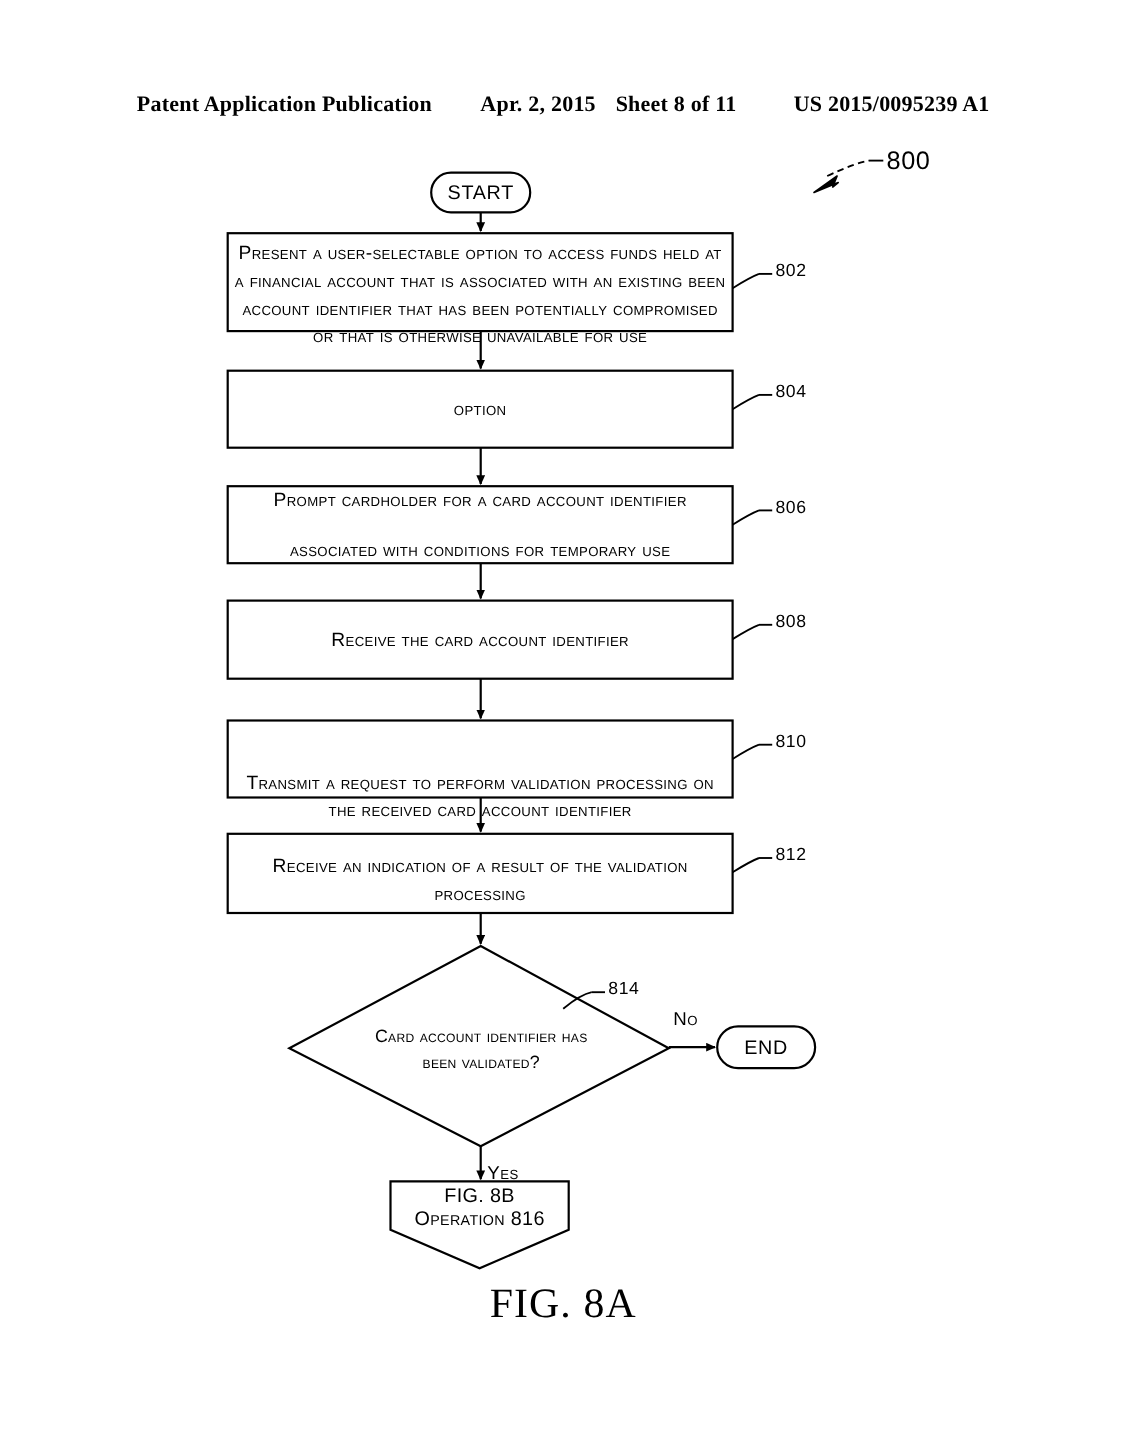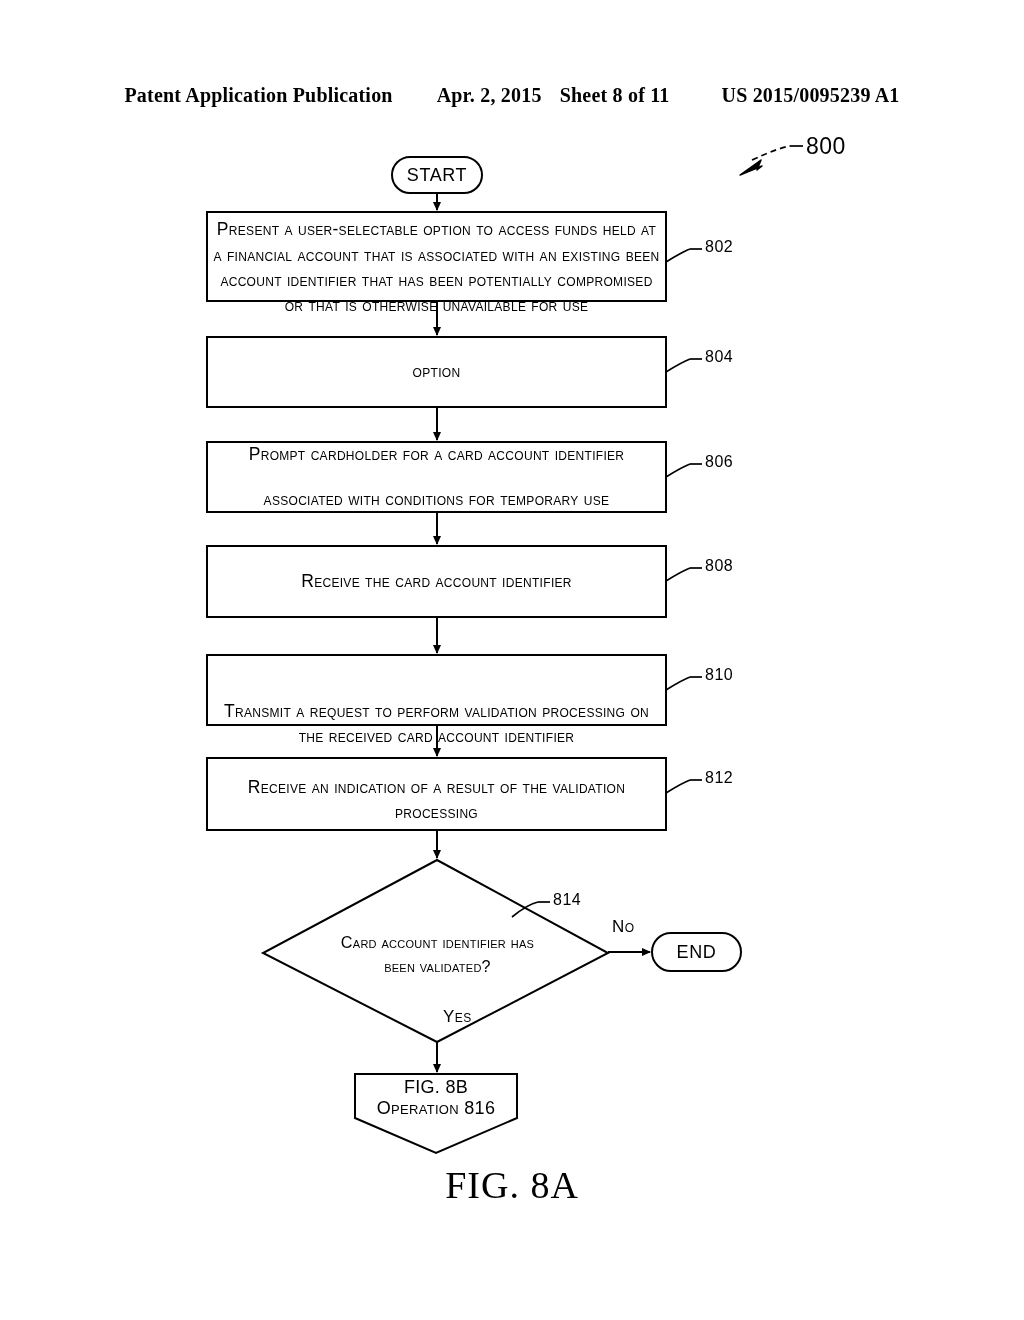--- a/index.html
+++ b/index.html
@@ -231,21 +231,21 @@
   </div>
 
   <div class="node-text term-text" style="left:652px; top:933px; width:89px; height:38px;">END</div>
 
   <div class="node-text" style="left:358px; top:1076px; width:156px; height:44px; flex-direction:column;">
     <span class="offpage-line1">FIG. 8B</span>
     <span class="offpage-line2">Operation 816</span>
   </div>
 
   <div class="branch-label" style="left:612px; top:917px;">No</div>
-  <div class="branch-label" style="left:443px; top:1007px;">Yes</div>
+  <div class="branch-label" style="left:443px; top:1057px;">Yes</div>
 
   <div class="ref-num" style="left:705px; top:238px;">802</div>
   <div class="ref-num" style="left:705px; top:348px;">804</div>
   <div class="ref-num" style="left:705px; top:453px;">806</div>
   <div class="ref-num" style="left:705px; top:557px;">808</div>
   <div class="ref-num" style="left:705px; top:666px;">810</div>
   <div class="ref-num" style="left:705px; top:769px;text-align:right;">812</div>
   <div class="ref-num" style="left:553px; top:891px;">814</div>
   <div class="ref-num" style="left:806px; top:133px; font-size:23px;">800</div>
 

